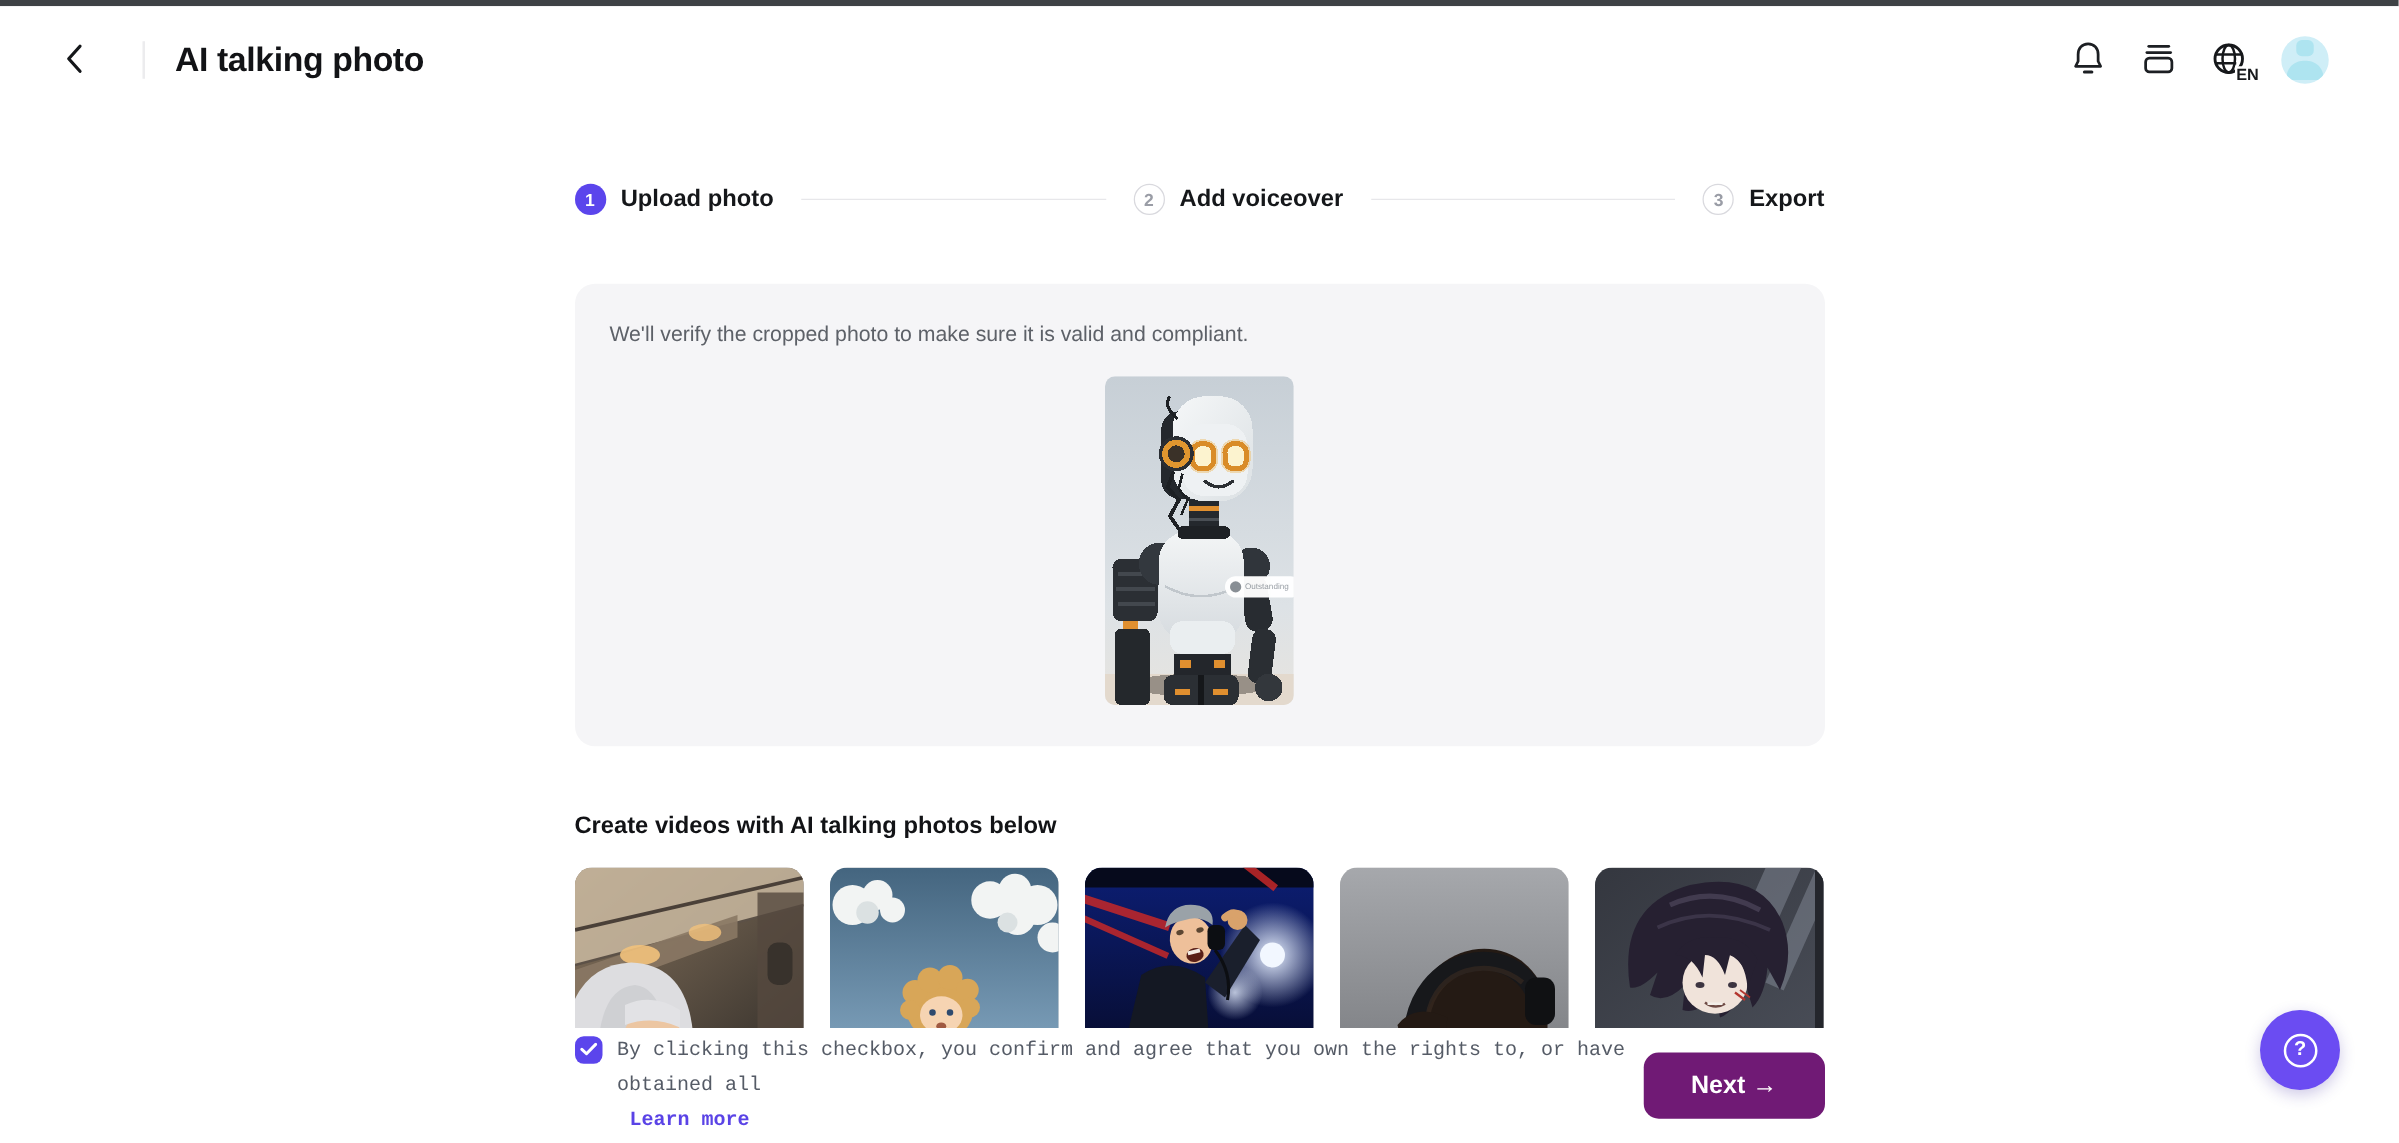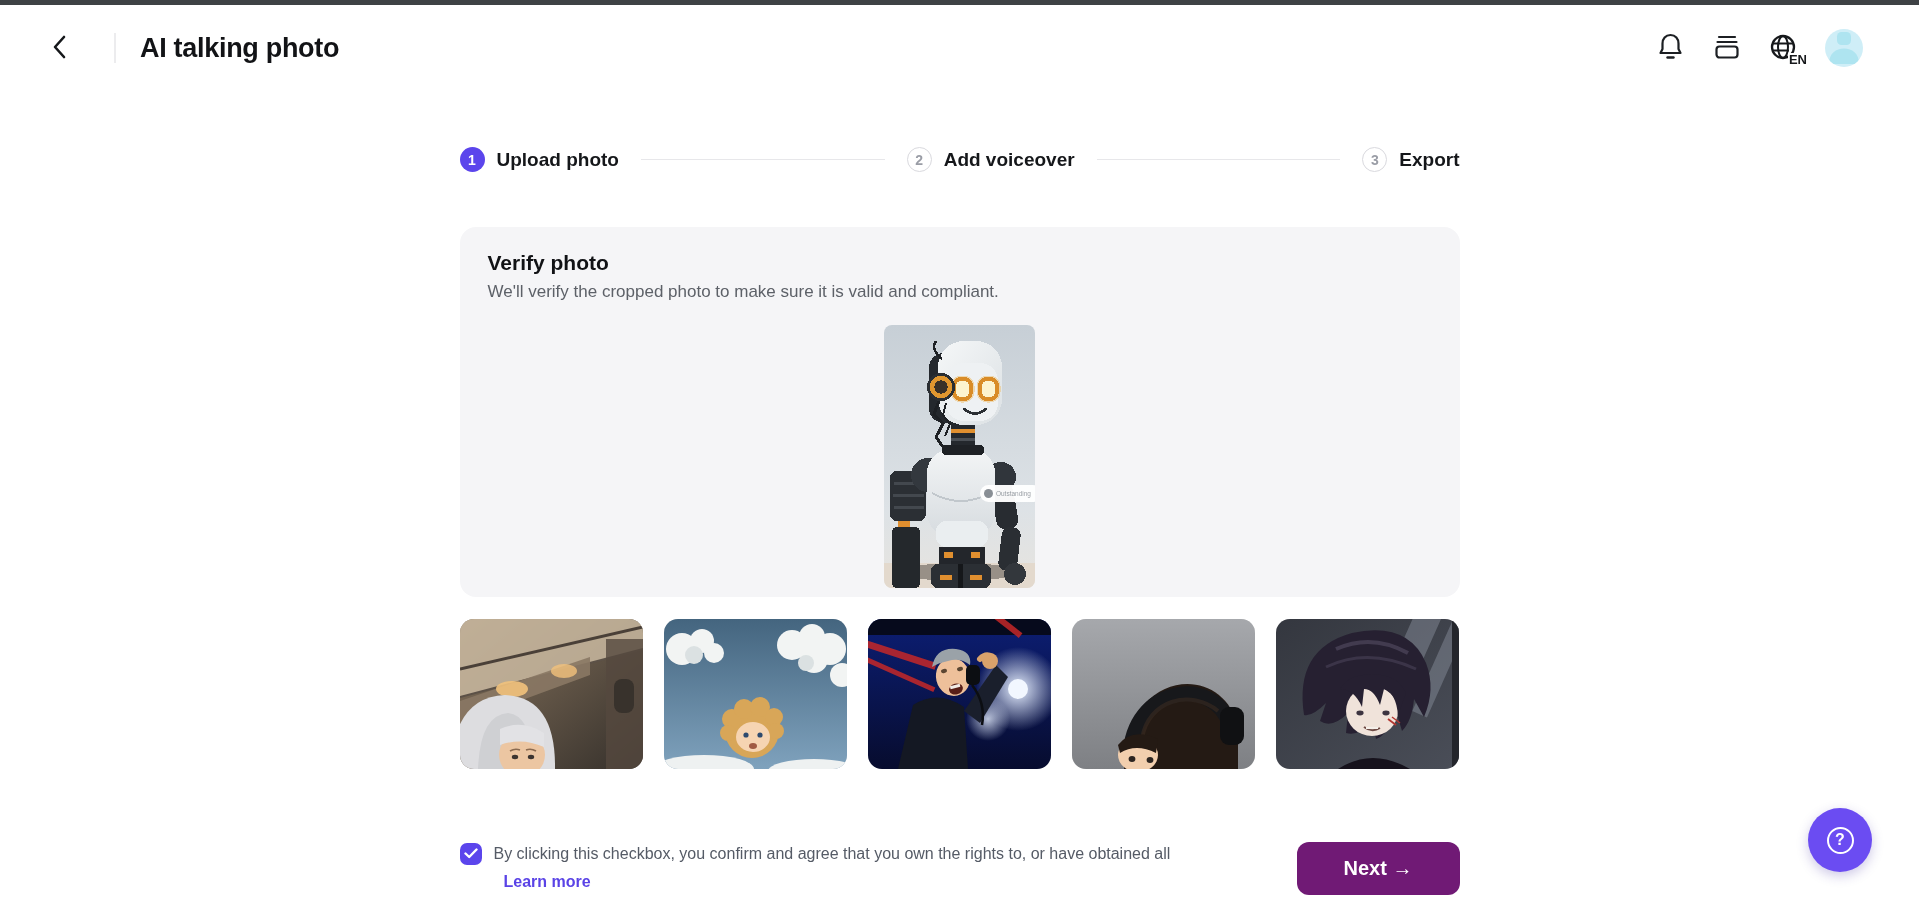--- a/index.html
+++ b/index.html
@@ -51,21 +51,21 @@
   
   .gallery-heading { margin-top:53px; font-size:19px; font-weight:700; color:#121316; }
   .thumbs-row { display:flex; gap:21px; margin-top:22px; }
   .thumb { width:183px; height:150px; border-radius:14px; overflow:hidden; cursor:pointer;
            border:none; padding:0; background:#ddd; flex:0 0 auto; }
   .thumb svg { display:block; }
 
   
   .footer { position:fixed; left:0; bottom:0; width:1919px; height:92px; background:#fff; z-index:20; }
   .footer-inner { width:1000px; margin:0 auto; height:100%; display:flex; align-items:center; }
-  .agree-group { display:flex; align-items:flex-start; gap:12px; }
+  .agree-group { display:flex; align-items:flex-start; gap:12px;font-family:Liberation Mono, monospace; }
   .checkbox { width:22px; height:22px; border-radius:7px; background:#5b45ec; border:none; cursor:pointer;
               display:flex; align-items:center; justify-content:center; flex:0 0 auto; margin-top:3px; }
   .agree-text { font-size:16px; color:#555b66; line-height:28px; }
   .agree-line2-wrap { display:flex; align-items:baseline; }
   .fade-tail { display:inline-block; max-width:660px; white-space:nowrap; overflow:hidden;
                -webkit-mask-image:linear-gradient(90deg,#000 90%,transparent 100%);
                mask-image:linear-gradient(90deg,#000 90%,transparent 100%); }
   .learn-more { color:#5a43e6; font-weight:700; font-size:16px; text-decoration:none; margin-left:10px;
                 white-space:nowrap; cursor:pointer; }
   .next-btn { margin-left:auto; width:163px; height:53px; background:#701a75; color:#fff; border:none;
@@ -149,21 +149,20 @@
       <span class="step-label">Add voiceover</span>
     </div>
     <div class="step-line"></div>
     <div class="step">
       <span class="step-circle inactive">3</span>
       <span class="step-label">Export</span>
     </div>
   </nav>
 
   <section class="verify-card">
-    <h2 class="card-title">Verify photo</h2>
     <p class="card-sub">We'll verify the cropped photo to make sure it is valid and compliant.</p>
 
     <div class="photo-wrap" aria-label="pixel-art robot with glowing orange eyes and smile">
       <svg width="151" height="263" viewBox="0 0 151 263" shape-rendering="crispEdges">
         <defs>
           <linearGradient id="bgG" x1="0" y1="0" x2="0" y2="1">
             <stop offset="0" stop-color="#c7cfd6"></stop>
               <stop offset="0.7" stop-color="#dde2e6"></stop>
               <stop offset="1" stop-color="#e7e4df"></stop>
           </linearGradient>
@@ -228,20 +227,21 @@
         <path d="M62 78 l-3 12 l7 9 l-5 12" fill="none" stroke="#1d2024" stroke-width="2"></path>
         <path d="M58 34 q-12 -10 -6 -18" fill="none" stroke="#1d2024" stroke-width="2.5"></path>
       </svg>
       <div class="watermark">
         <span class="wm-dot"></span>
         <span class="wm-text">Outstanding</span>
       </div>
     </div>
   </section>
 
+  <h3 class="gallery-heading">Create videos with AI talking photos below</h3>
   <div class="thumbs-row">
 
     <button class="thumb" aria-label="woman with silver hair in airplane cabin">
       <svg width="183" height="150" viewBox="0 0 183 150">
         <defs>
             <linearGradient id="t1g" x1="0" y1="0" x2="1" y2="1">
               <stop offset="0" stop-color="#8a765f"></stop>
               <stop offset="1" stop-color="#35302b"></stop>
             </linearGradient>
           </defs>

